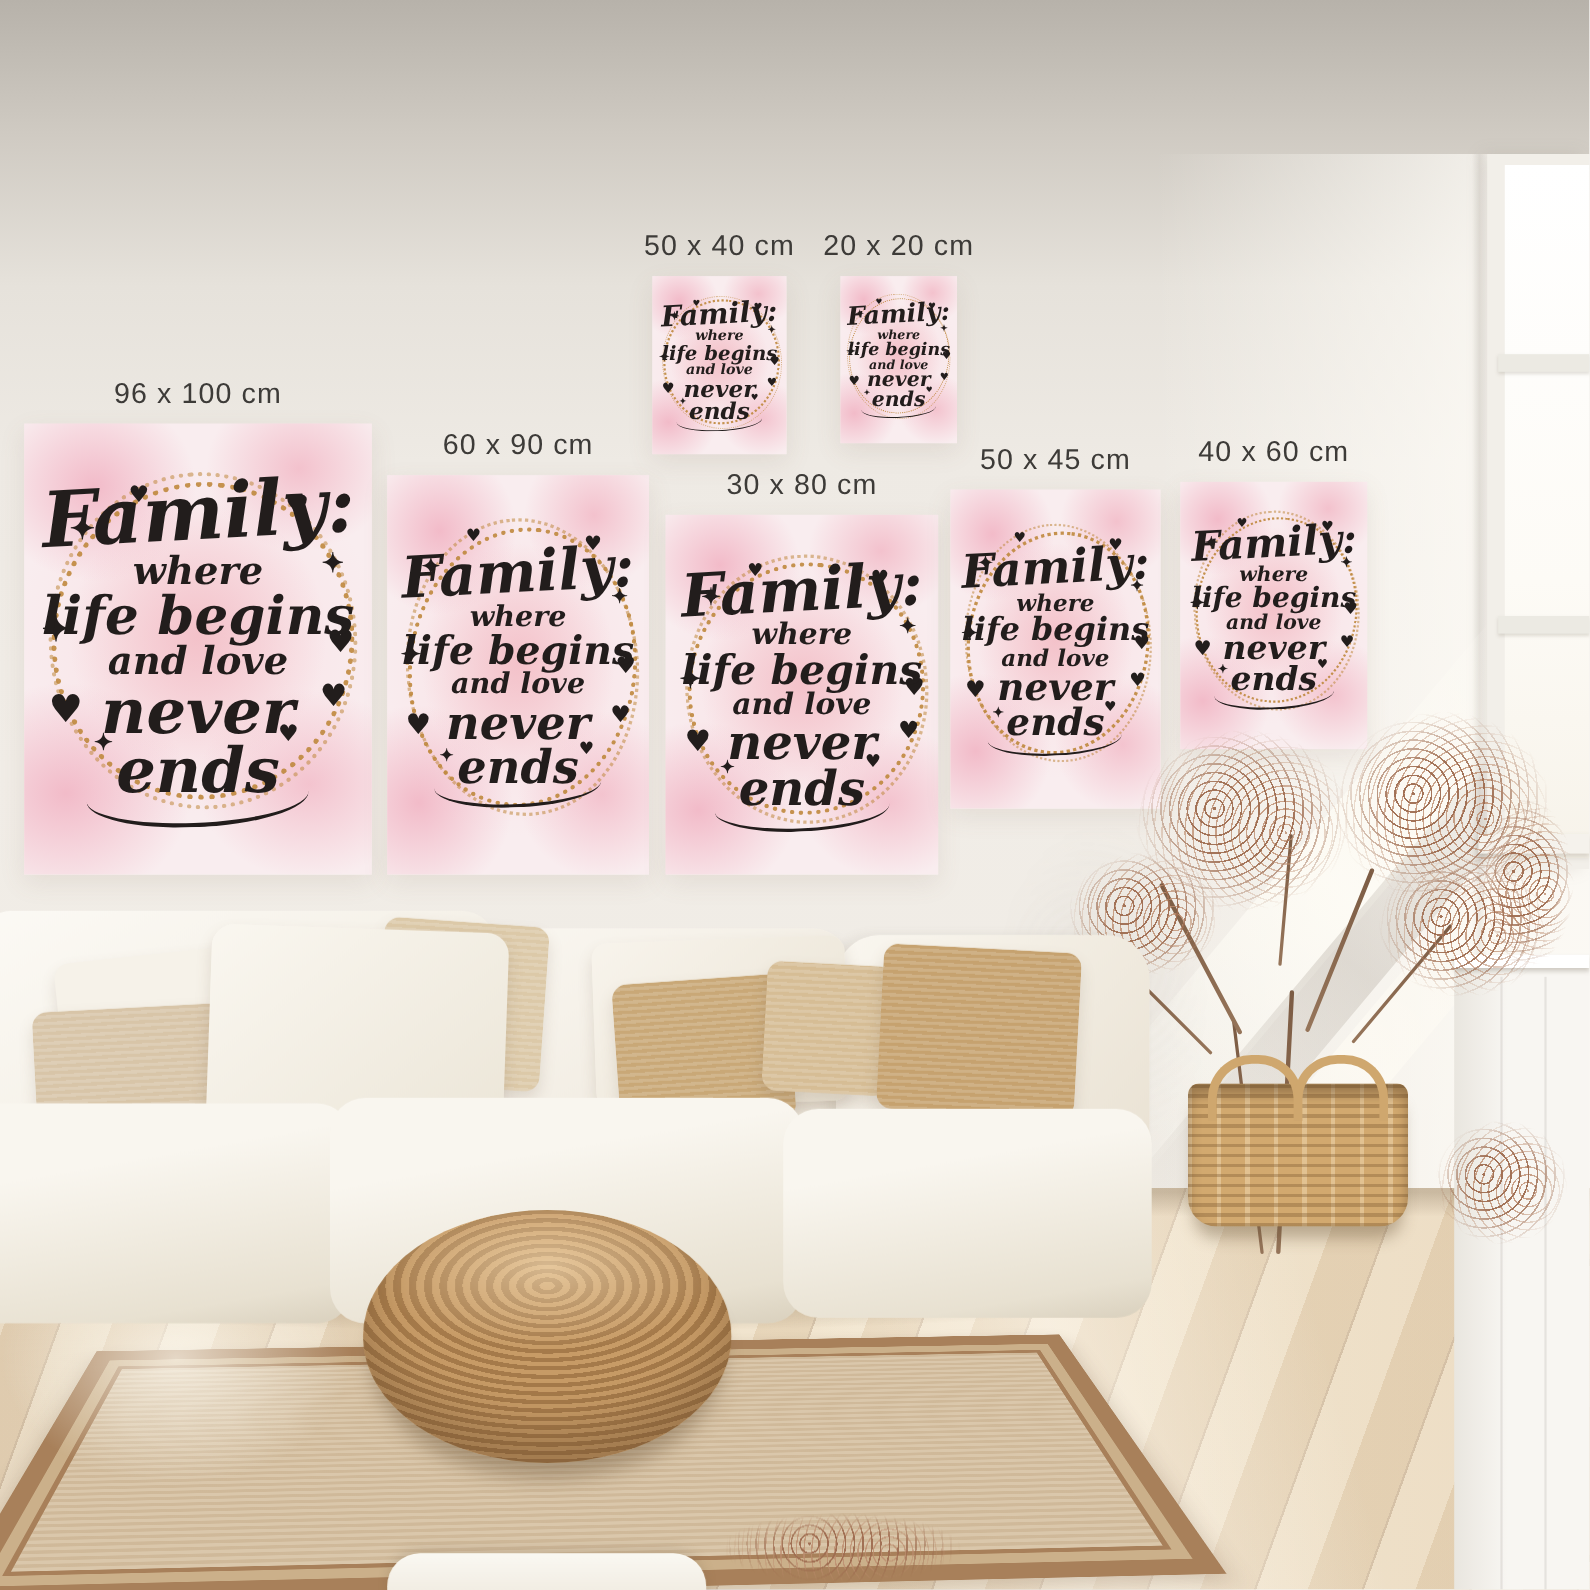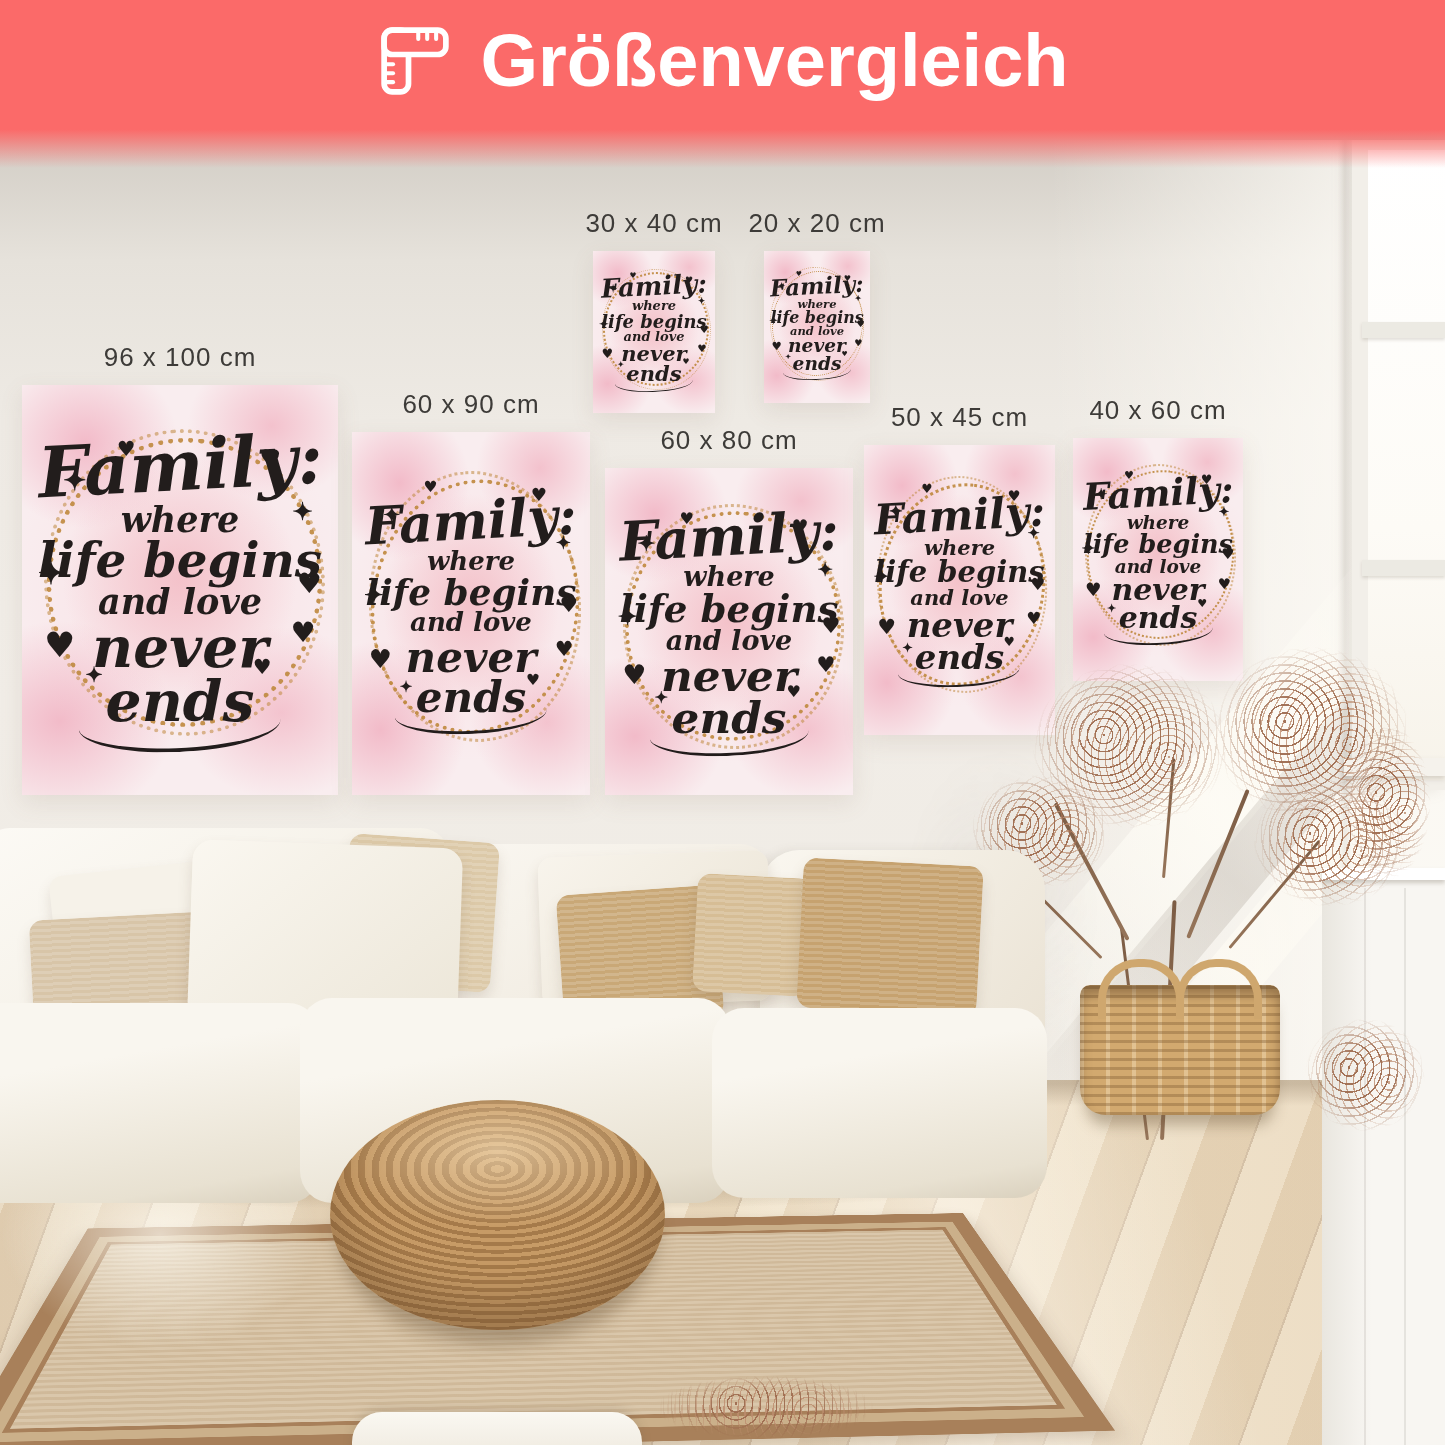--- a/index.html
+++ b/index.html
@@ -239,21 +239,21 @@
       <div class="l2">where</div>
       <div class="l3">life begins</div>
       <div class="l4">and love</div>
       <div class="l5">never ends</div>
       <div class="swash"></div>
     </div>
   </div>
 </div>
   </div>
   <div class="poster p3">
-    <div class="poster-label">30 x 40 cm</div>
+    <div class="poster-label">50 x 40 cm</div>
     <div class="poster-canvas">
   <div class="art">
     <div class="blush"></div>
     <div class="wreath"></div>
     <span class="deco" style="left:13%;top:20%;font-size:.8em">✦</span>
     <span class="deco" style="left:30%;top:13%;font-size:.6em">♥</span>
     <span class="deco" style="right:18%;top:15%;font-size:.7em">♥</span>
     <span class="deco" style="right:8%;top:28%;font-size:.7em">✦</span>
     <span class="deco" style="left:5%;top:42%;font-size:.9em">✦</span>
     <span class="deco" style="right:5%;top:45%;font-size:.8em">♥</span>
@@ -293,21 +293,21 @@
       <div class="l2">where</div>
       <div class="l3">life begins</div>
       <div class="l4">and love</div>
       <div class="l5">never ends</div>
       <div class="swash"></div>
     </div>
   </div>
 </div>
   </div>
   <div class="poster p5">
-    <div class="poster-label">60 x 80 cm</div>
+    <div class="poster-label">30 x 80 cm</div>
     <div class="poster-canvas">
   <div class="art">
     <div class="blush"></div>
     <div class="wreath"></div>
     <span class="deco" style="left:13%;top:20%;font-size:.8em">✦</span>
     <span class="deco" style="left:30%;top:13%;font-size:.6em">♥</span>
     <span class="deco" style="right:18%;top:15%;font-size:.7em">♥</span>
     <span class="deco" style="right:8%;top:28%;font-size:.7em">✦</span>
     <span class="deco" style="left:5%;top:42%;font-size:.9em">✦</span>
     <span class="deco" style="right:5%;top:45%;font-size:.8em">♥</span>
@@ -414,29 +414,14 @@
     <div class="pillow tex" style="left:695px;top:48px;width:115px;height:118px;background-color:#d6bd95;transform:rotate(3deg)"></div>
     <div class="pillow tex" style="left:800px;top:34px;width:180px;height:150px;background-color:#c6a26f;transform:rotate(3deg)"></div>
     <div class="seat s1"></div>
     <div class="seat s2"></div>
     <div class="seat s3"></div>
   </div>
 
   <div class="pouf"></div>
   <div class="floor-cushion"></div>
 
-  <header class="banner">
-    <div class="banner-inner">
-      <svg class="ruler-icon" viewBox="0 0 96 96">
-        <rect x="10" y="10" width="30" height="76" rx="10" fill="#fb6a69" stroke="#ffffff" stroke-width="7" stroke-linejoin="round"></rect>
-        <rect x="10" y="10" width="76" height="30" rx="10" fill="#fb6a69" stroke="#ffffff" stroke-width="7" stroke-linejoin="round"></rect>
-        <line x1="10" y1="52" x2="21" y2="52" stroke="#ffffff" stroke-width="5" stroke-linecap="round"></line>
-        <line x1="10" y1="63" x2="21" y2="63" stroke="#ffffff" stroke-width="5" stroke-linecap="round"></line>
-        <line x1="10" y1="74" x2="21" y2="74" stroke="#ffffff" stroke-width="5" stroke-linecap="round"></line>
-        <line x1="52" y1="10" x2="52" y2="21" stroke="#ffffff" stroke-width="5" stroke-linecap="round"></line>
-        <line x1="63" y1="10" x2="63" y2="21" stroke="#ffffff" stroke-width="5" stroke-linecap="round"></line>
-        <line x1="74" y1="10" x2="74" y2="21" stroke="#ffffff" stroke-width="5" stroke-linecap="round"></line>
-      </svg>
-      <div class="banner-title">Größenvergleich</div>
-    </div>
-  </header>
 
 </div>
 
 </body></html>

